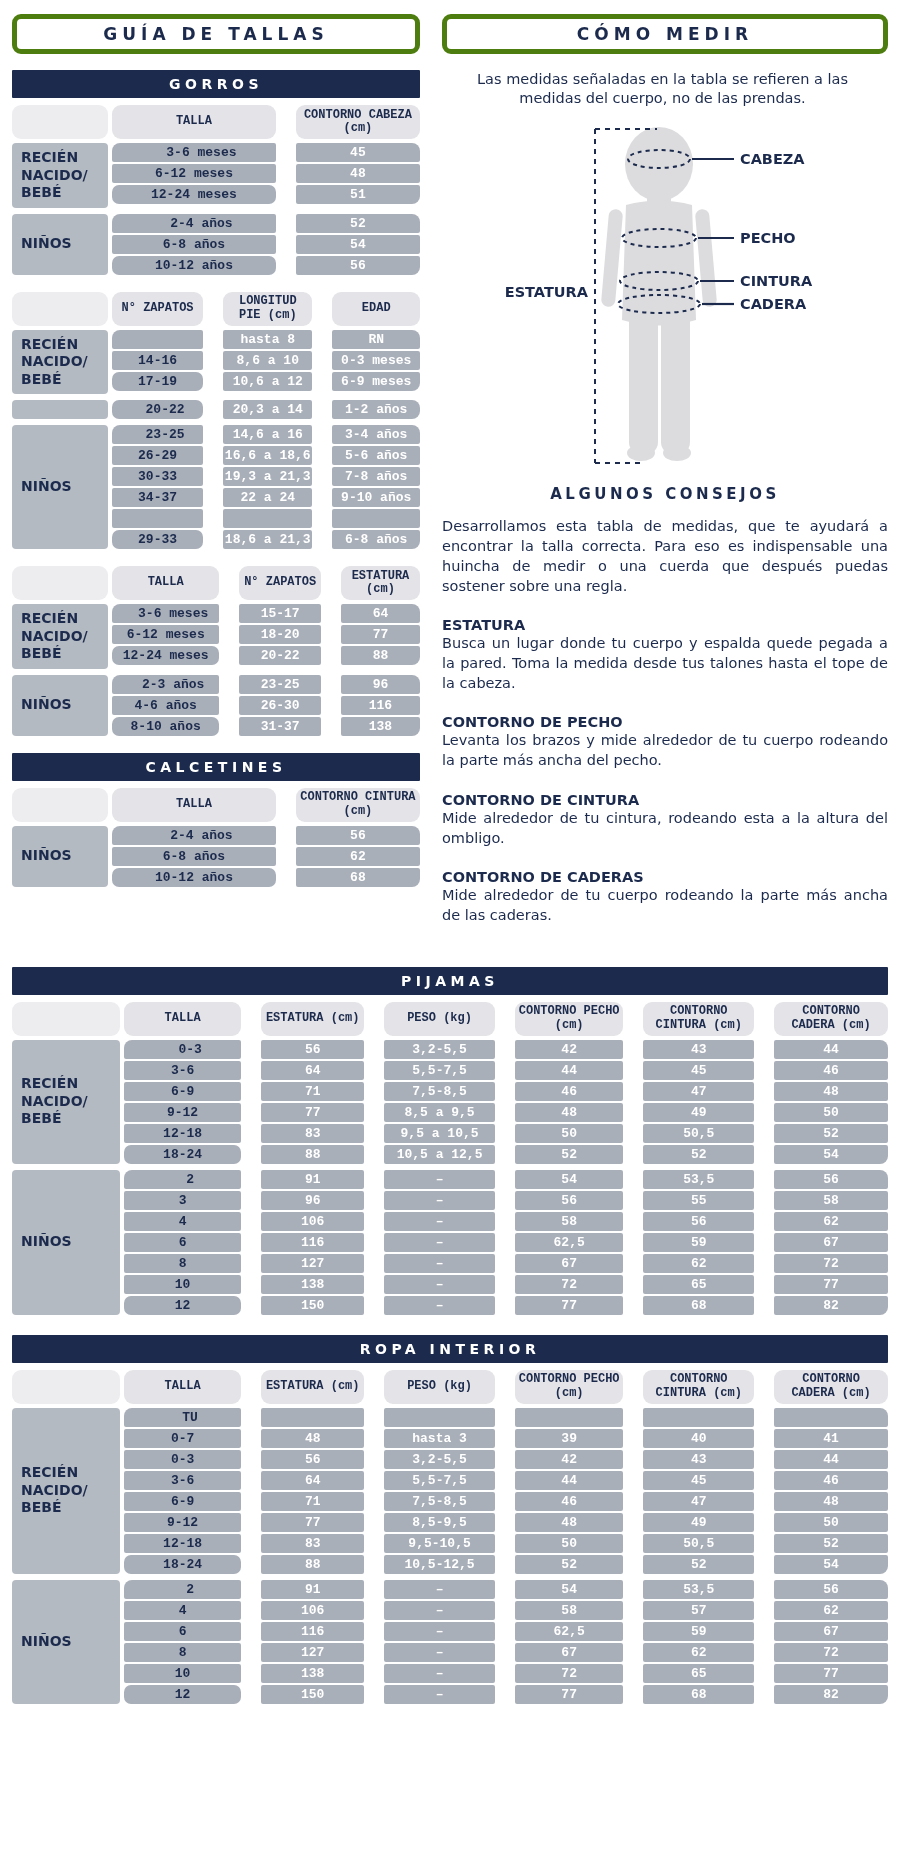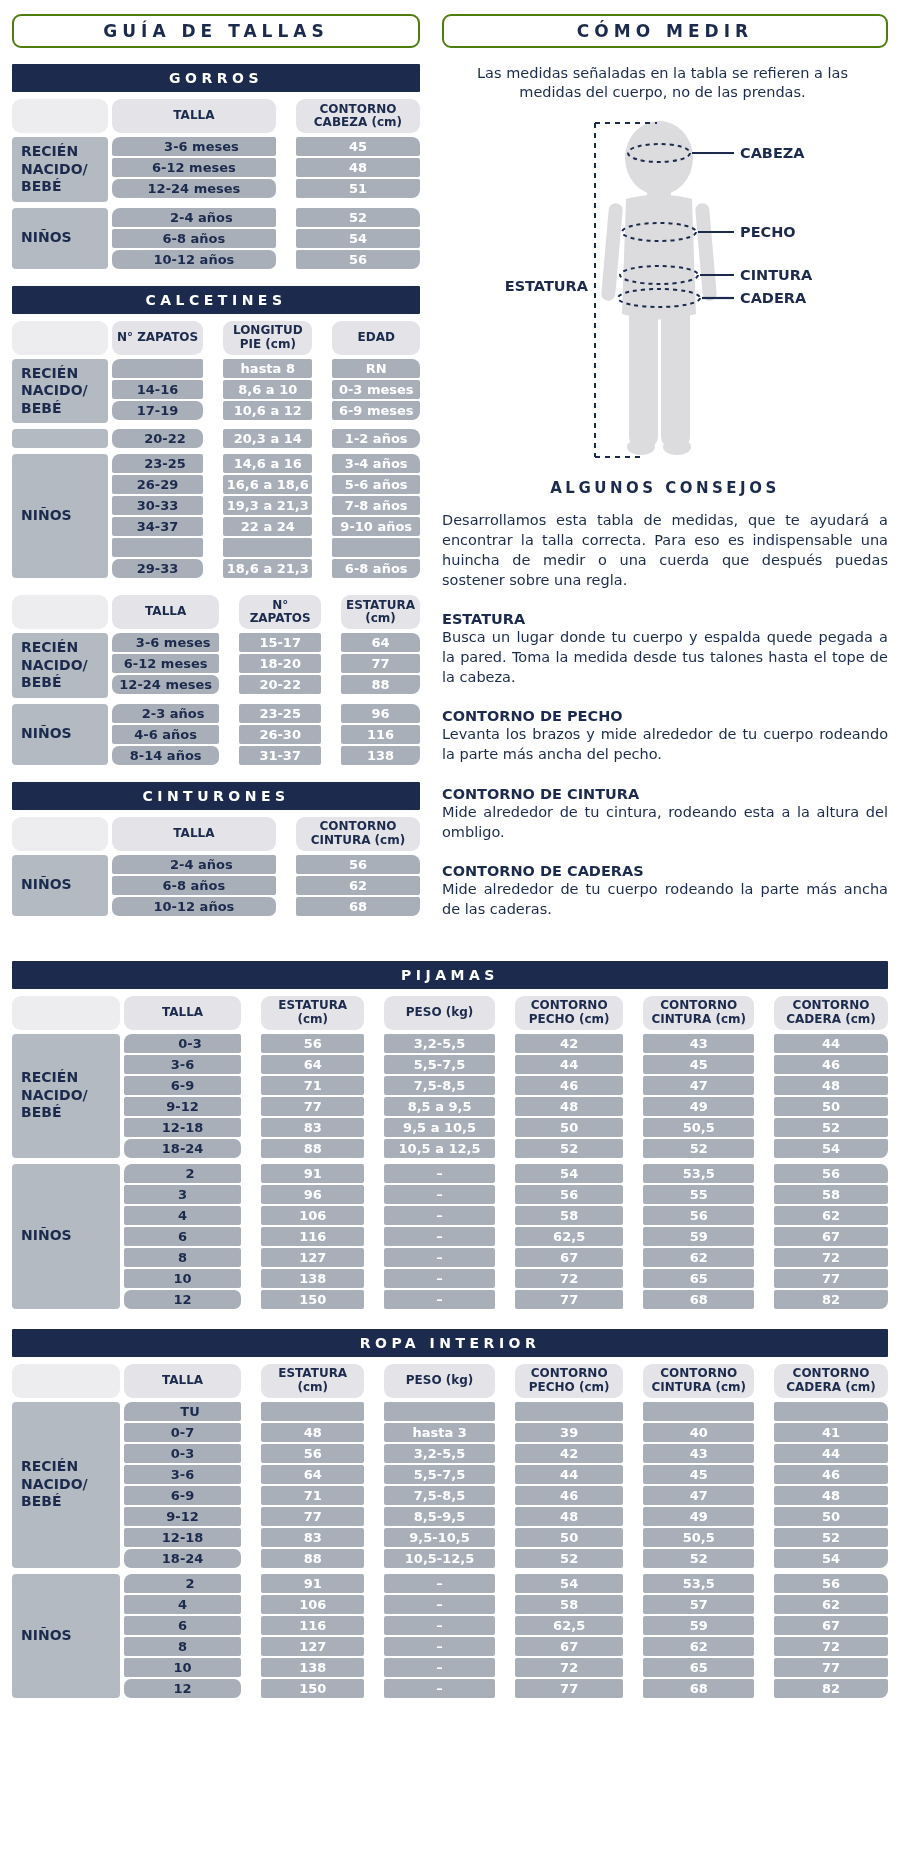--- a/index.html
+++ b/index.html
@@ -6,36 +6,36 @@
   body{
     width:900px;height:1856px;overflow:hidden;position:relative;
     font-family:"DejaVu Sans","Liberation Sans",sans-serif;
     color:#1c2b4d;
   }
   .cols{display:flex;gap:22px;padding:14px 12px 0 12px;}
   .col-left{width:408px;flex:none;}
   .col-right{flex:1;min-width:0;}
 
   .title-box{
-    border:2px solid #4d7c0f;border-radius:9px;text-align:center;
+    border:5px solid #4d7c0f;border-radius:9px;text-align:center;
     font-weight:bold;font-size:17px;letter-spacing:5px;
     padding:5px 2px;margin-bottom:16px;background:#fff;
   }
 
   
   .size-table{margin-bottom:17px;}
   .tbl-banner{
     background:#1c2b4d;color:#fff;font-weight:bold;letter-spacing:4.5px;
     text-align:center;font-size:14px;border-radius:1px;
     padding:6px 0;margin-bottom:7px;
   }
   .tbl-headrow{display:flex;gap:4px;margin-bottom:4px;}
   .lbl-spacer{width:96px;flex:none;background:#ededf0;border-radius:9px;}
   .wide .lbl-spacer{width:108px;}
-  .tbl-grid{flex:1;display:grid;gap:20px;min-width:0;}
+  .tbl-grid{flex:1;display:grid;gap:20px;min-width:0;font-family:Liberation Mono, monospace;}
   .hdr-cell{
     background:#e4e3e7;border-radius:9px;display:flex;align-items:center;justify-content:center;
     text-align:center;font-weight:bold;font-size:12px;line-height:1.12;
     min-height:34px;padding:2px 3px;box-sizing:border-box;
   }
   .tbl-group{display:flex;gap:4px;margin-bottom:6px;}
   .grp-label{
     width:96px;flex:none;background:#b4bac2;border-radius:4px;
     font-weight:bold;font-size:14px;line-height:1.25;color:#1c2b4d;
     display:flex;align-items:center;text-align:left;
@@ -121,21 +121,20 @@
               <div class="cell">54</div>
             </div>
             <div class="tbl-grid tbl-row">
               <div class="cell c-first">10-12 años</div>
               <div class="cell">56</div>
             </div>
           </div>
         </div>
       </div>
     <div class="size-table t-calcetines">
-        <div class="tbl-banner">CALCETINES</div>
         <div class="tbl-headrow">
           <div class="lbl-spacer"></div>
           <div class="tbl-grid">
             <div class="hdr-cell">N° ZAPATOS</div>
             <div class="hdr-cell">LONGITUD PIE (cm)</div>
             <div class="hdr-cell">EDAD</div>
           </div>
         </div>
         <div class="tbl-group">
           <div class="grp-label">RECIÉN NACIDO/ BEBÉ</div>
@@ -239,29 +238,29 @@
               <div class="cell c-first">2-3 años</div>
               <div class="cell">23-25</div>
               <div class="cell">96</div>
             </div>
             <div class="tbl-grid tbl-row">
               <div class="cell c-first">4-6 años</div>
               <div class="cell">26-30</div>
               <div class="cell">116</div>
             </div>
             <div class="tbl-grid tbl-row">
-              <div class="cell c-first">8-14 años</div>
+              <div class="cell c-first">8-10 años</div>
               <div class="cell">31-37</div>
               <div class="cell">138</div>
             </div>
           </div>
         </div>
       </div>
     <div class="size-table t-cinturones">
-        <div class="tbl-banner">CINTURONES</div>
+        <div class="tbl-banner">CALCETINES</div>
         <div class="tbl-headrow">
           <div class="lbl-spacer"></div>
           <div class="tbl-grid">
             <div class="hdr-cell">TALLA</div>
             <div class="hdr-cell">CONTORNO CINTURA (cm)</div>
           </div>
         </div>
         <div class="tbl-group">
           <div class="grp-label">NIÑOS</div>
           <div class="grp-rows">

